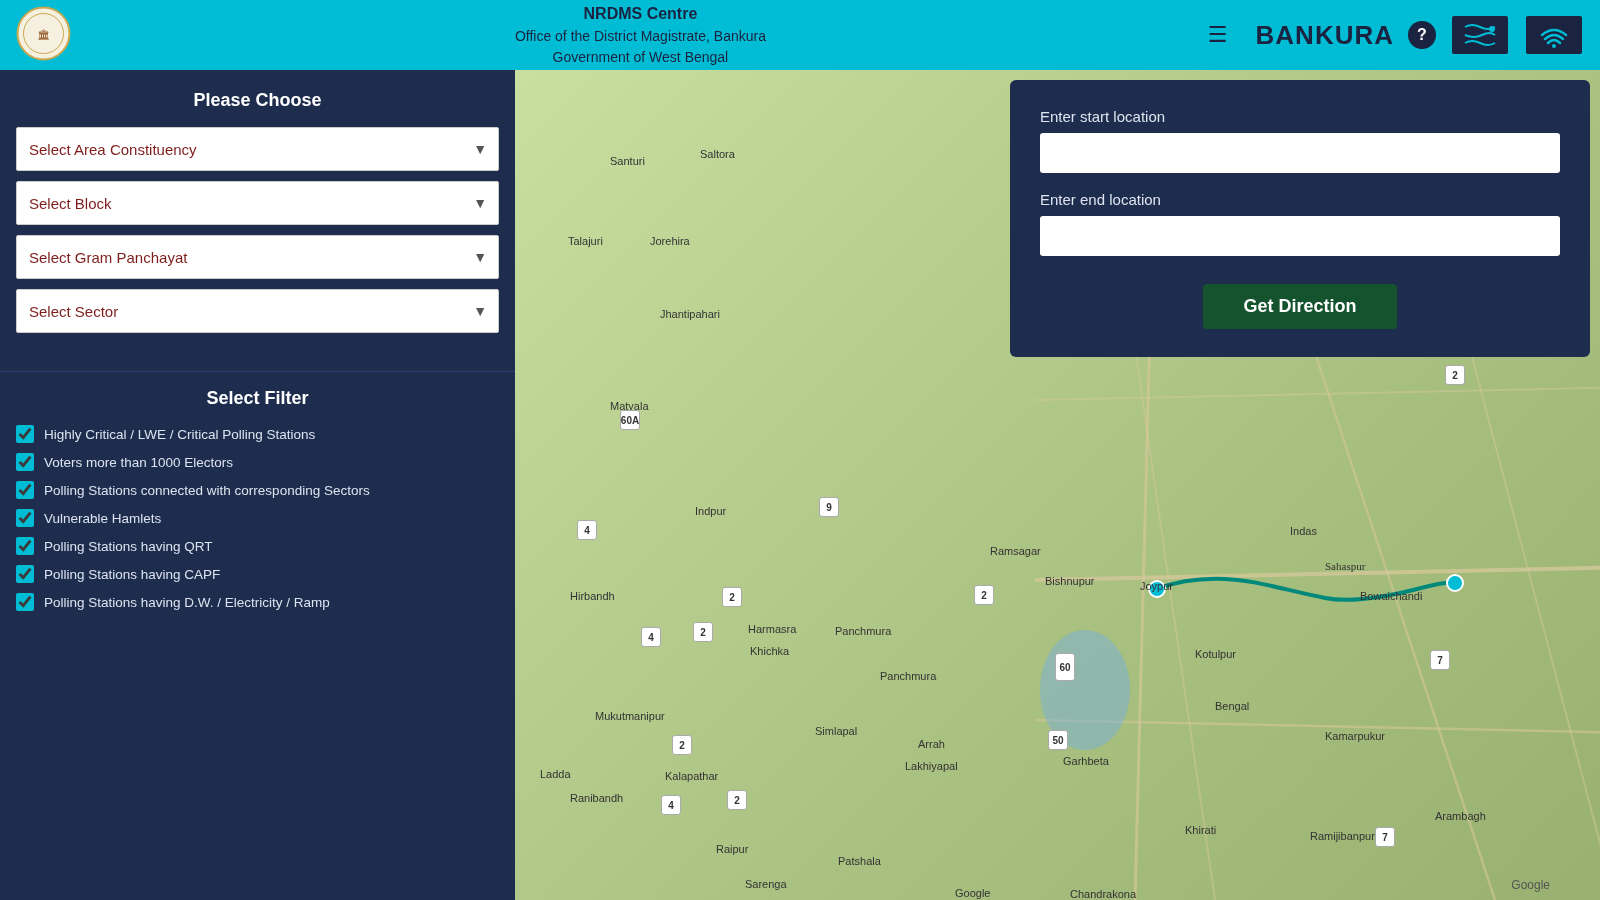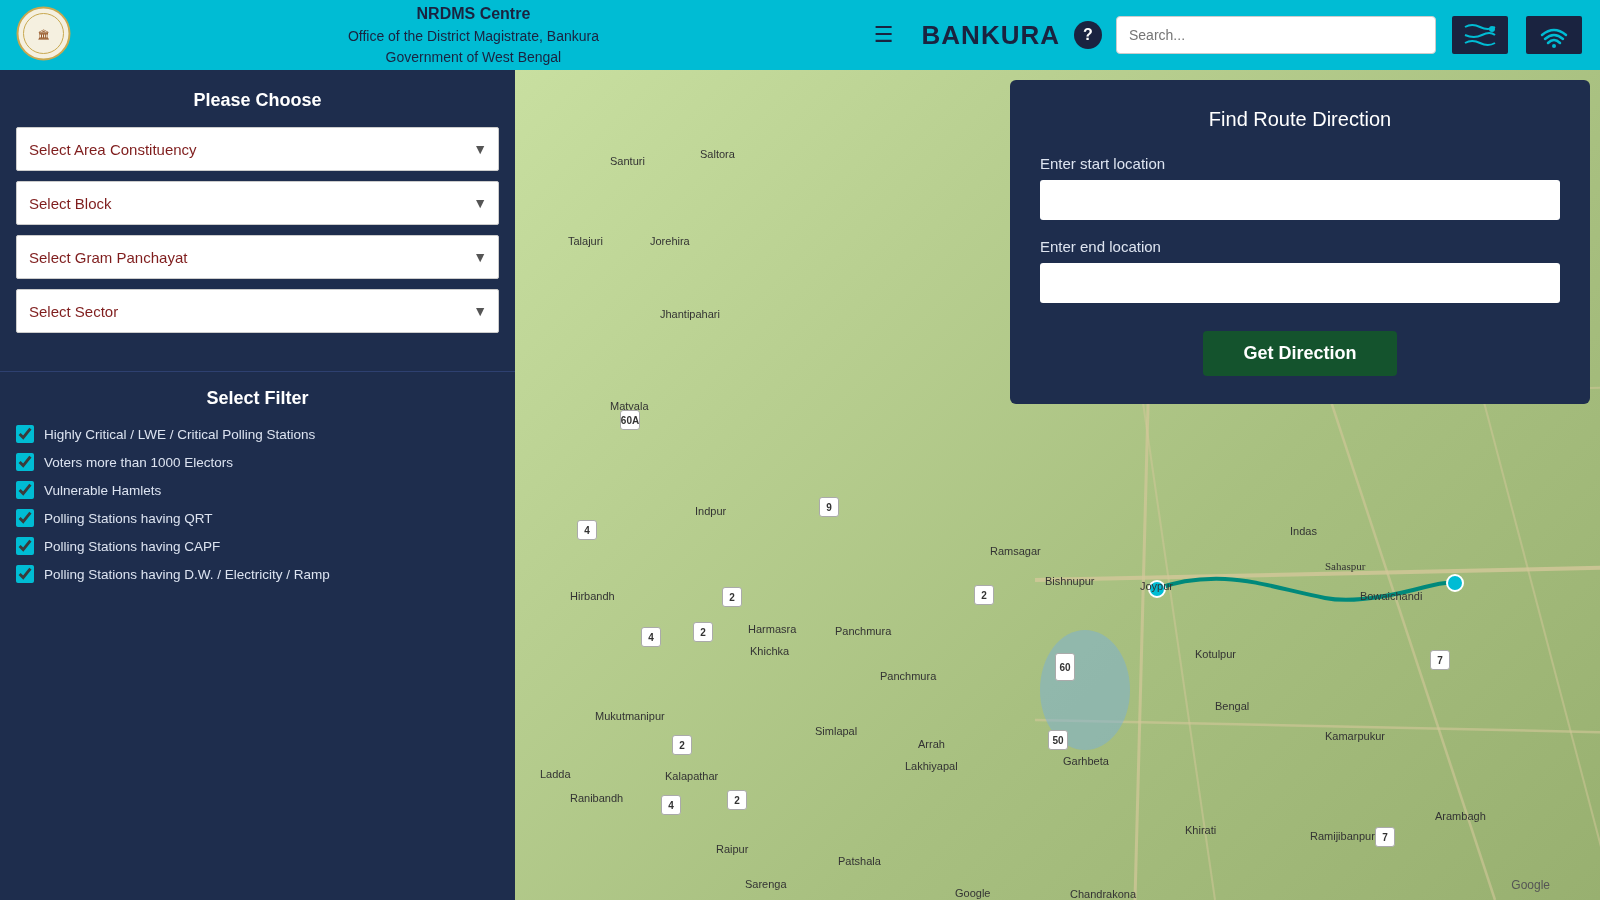--- a/index.html
+++ b/index.html
@@ -269,21 +269,20 @@
     <span class="org-name">NRDMS Centre</span>
     <span>Office of the District Magistrate, Bankura</span>
     <span>Government of West Bengal</span>
   </div>
 
   <button class="hamburger-btn">☰</button>
 
   <div style="display:flex; align-items:center; gap:14px; margin-left:20px;">
     <span class="bankura-label">BANKURA</span>
     <div class="help-icon">?</div>
-    <input class="search-box" type="text" placeholder="Search..." style="">
     <div class="route-btn">
       <svg width="36" height="28" viewBox="0 0 36 28">
         <path d="M3 6 Q10 2 18 6 Q26 10 33 6" stroke="#00bcd4" stroke-width="2" fill="none"></path>
         <path d="M3 14 Q12 18 20 14 Q28 10 33 14" stroke="#00bcd4" stroke-width="2" fill="none"></path>
         <path d="M3 22 Q10 18 18 22 Q26 26 33 22" stroke="#00bcd4" stroke-width="2" fill="none"></path>
         <circle cx="30" cy="8" r="3" fill="#00bcd4"></circle>
       </svg>
     </div>
     <div class="wifi-btn">
       <svg width="32" height="28" viewBox="0 0 32 28">
@@ -335,20 +334,24 @@
     <div class="select-filter-section">
       <div class="section-title">Select Filter</div>
       <div id="filter-list">
           <div class="filter-item">
             <input type="checkbox" class="filter-checkbox" checked="" style="">
             <span>Highly Critical / LWE / Critical Polling Stations</span>
           </div>
           <div class="filter-item">
             <input type="checkbox" class="filter-checkbox" checked="" style="">
             <span>Voters more than 1000 Electors</span>
+          </div>
+          <div class="filter-item">
+            <input type="checkbox" class="filter-checkbox" checked="" style="">
+            <span>Polling Stations connected with corresponding Sectors</span>
           </div>
           <div class="filter-item">
             <input type="checkbox" class="filter-checkbox" checked="" style="">
             <span>Vulnerable Hamlets</span>
           </div>
           <div class="filter-item">
             <input type="checkbox" class="filter-checkbox" checked="" style="">
             <span>Polling Stations having QRT</span>
           </div>
           <div class="filter-item">
@@ -448,21 +451,20 @@
         <div style="position: absolute; left: 207px; top: 517px; background: white; border: 1px solid rgb(170, 170, 170); border-radius: 3px; width: 20px; height: 20px; display: flex; align-items: center; justify-content: center; font-size: 10px; font-weight: bold; color: rgb(51, 51, 51);">2</div>
         <div style="position: absolute; left: 930px; top: 220px; background: white; border: 1px solid rgb(170, 170, 170); border-radius: 3px; width: 20px; height: 20px; display: flex; align-items: center; justify-content: center; font-size: 10px; font-weight: bold; color: rgb(51, 51, 51);">28</div>
         <div style="position: absolute; left: 930px; top: 295px; background: white; border: 1px solid rgb(170, 170, 170); border-radius: 3px; width: 20px; height: 20px; display: flex; align-items: center; justify-content: center; font-size: 10px; font-weight: bold; color: rgb(51, 51, 51);">2</div>
         <div style="position: absolute; left: 915px; top: 580px; background: white; border: 1px solid rgb(170, 170, 170); border-radius: 3px; width: 20px; height: 20px; display: flex; align-items: center; justify-content: center; font-size: 10px; font-weight: bold; color: rgb(51, 51, 51);">7</div>
         <div style="position: absolute; left: 860px; top: 757px; background: white; border: 1px solid rgb(170, 170, 170); border-radius: 3px; width: 20px; height: 20px; display: flex; align-items: center; justify-content: center; font-size: 10px; font-weight: bold; color: rgb(51, 51, 51);">7</div>
         <div style="position: absolute; left: 212px; top: 720px; background: white; border: 1px solid rgb(170, 170, 170); border-radius: 3px; width: 20px; height: 20px; display: flex; align-items: center; justify-content: center; font-size: 10px; font-weight: bold; color: rgb(51, 51, 51);">2</div>
         <div style="position: absolute; left: 533px; top: 660px; background: white; border: 1px solid rgb(170, 170, 170); border-radius: 3px; width: 20px; height: 20px; display: flex; align-items: center; justify-content: center; font-size: 10px; font-weight: bold; color: rgb(51, 51, 51);">50</div>
       </div>
 
     <div class="route-panel">
-      <div class="route-panel-title">Find Route Direction</div>
       <div class="route-label">Enter start location</div>
       <input class="route-input" type="text" style="">
       <div class="route-label">Enter end location</div>
       <input class="route-input" type="text" style="">
       <button class="get-direction-btn">Get Direction</button>
     </div>
 
     <div class="google-watermark">Google</div>
 
   </div>

